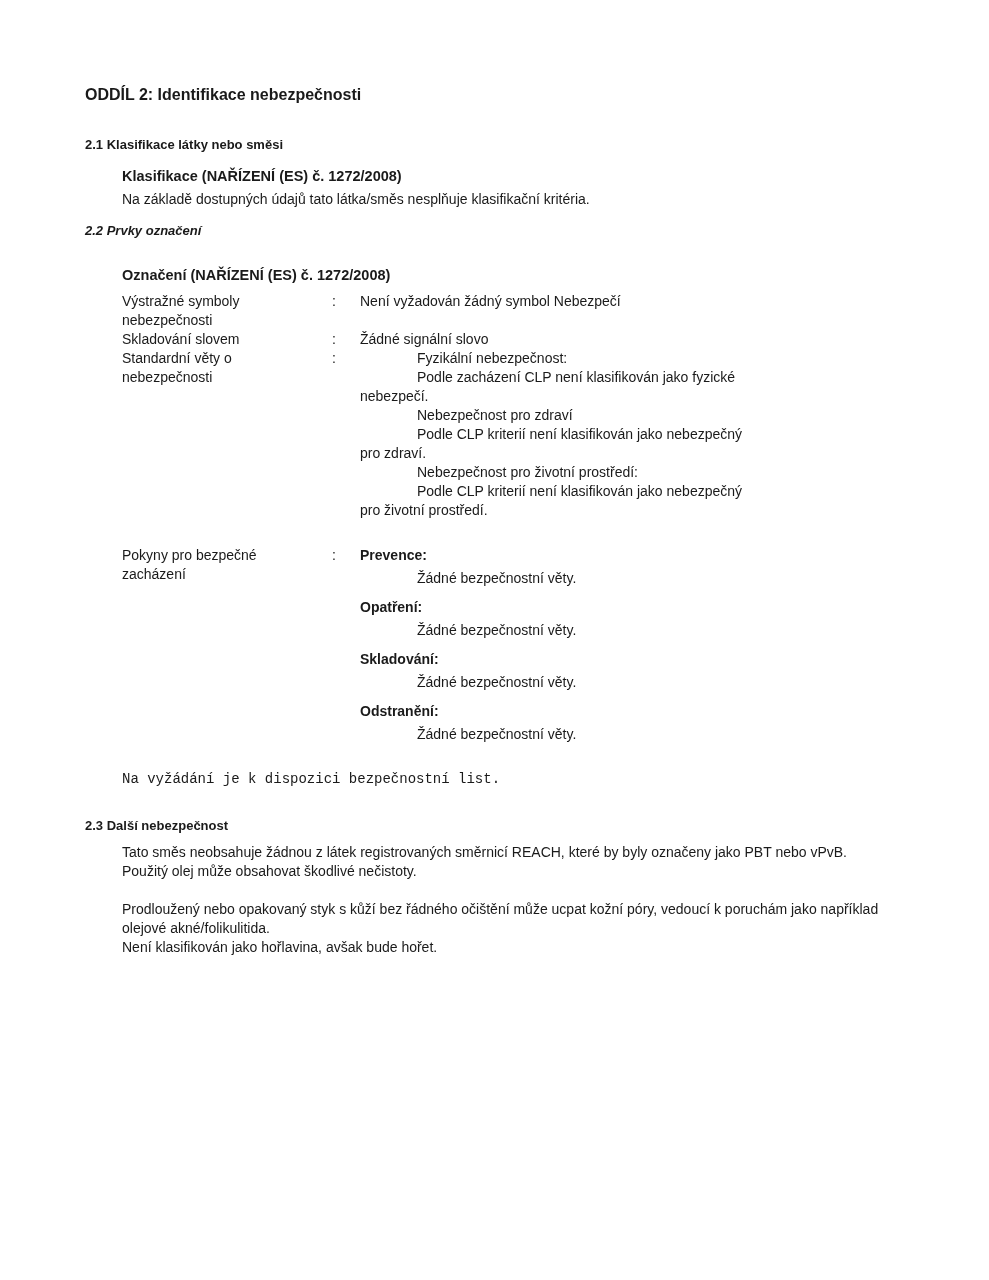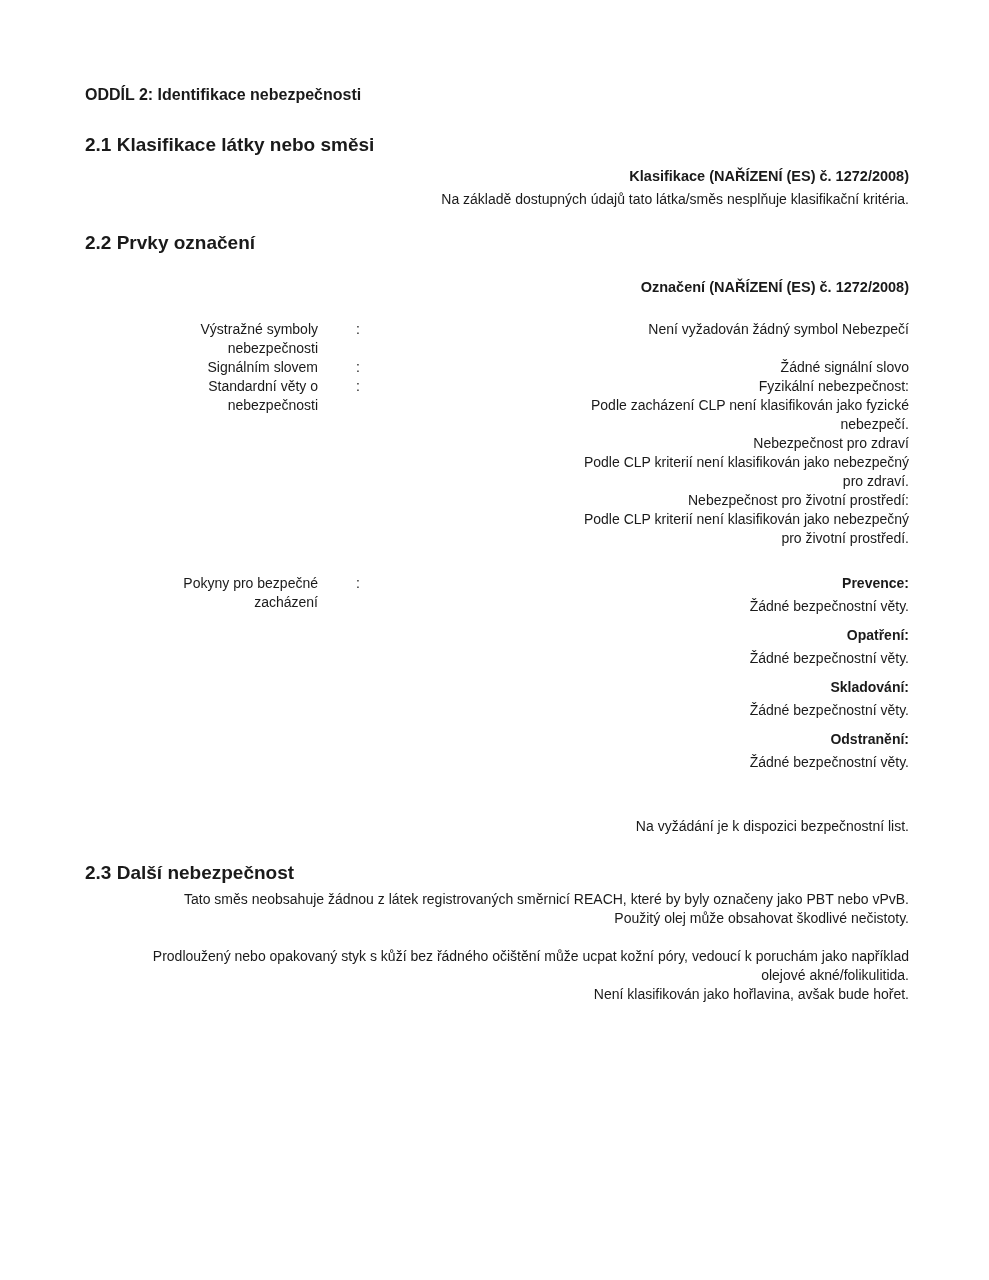--- a/index.html
+++ b/index.html
@@ -21,59 +21,58 @@
     overflow: hidden;
   }
   h1, h2, h3, p, div { margin: 0; }
 
   .section-title {
     font-size: 16px;
     font-weight: 700;
     line-height: 20px;
   }
   .heading2 {
-    font-size: 19px;
+    font-size: 13px;
     font-weight: 700;
     line-height: 19px;
   }
   .sub {
     margin-left: 37px; 
-    text-align: right;
   }
   .heading3 {
     font-size: 14.5px;
     font-weight: 700;
     line-height: 19px;
   }
 
   .h21 { margin-top: 30px; }
   .h-klas { margin-top: 13px; }
   .p-klas { margin-top: 4px; }
-  .h22 { margin-top: 24px; }
+  .h22 { margin-top: 12px; font-style: italic; }
   .h-ozn { margin-top: 26px; }
 
-  .kv-table { margin-top: 23px; }
+  .kv-table { margin-top: 7px; }
   .kv-row {
     display: grid;
     grid-template-columns: 196px 42px 1fr;
     align-items: start;
   }
   .kv-label { width: 196px; }
   .kv-colon { padding-left: 14px; }
   .kv-value { }
   .indent { padding-left: 57px; }
   .row-gap { margin-top: 26px; }
 
   .p-group { margin-bottom: 10px; }
   .p-title {
     font-weight: 700;
     margin-bottom: 4px;
   }
 
-  .sds-note { margin-top: 35px; }
+  .sds-note { margin-top: 16px; font-family: Liberation Mono, monospace; }
 
   .h23 { margin-top: 27px; }
   .para { margin-top: 8px; max-width: 800px; }
   .para-gap { margin-top: 19px; }
 </style>
 </head>
 <body>
 
 <div class="page">
 
@@ -91,21 +90,21 @@
 
     <div class="kv-table">
 
       <div class="kv-row">
         <div class="kv-label">Výstražné symboly nebezpečnosti</div>
         <div class="kv-colon">:</div>
         <div class="kv-value">Není vyžadován žádný symbol Nebezpečí</div>
       </div>
 
       <div class="kv-row">
-        <div class="kv-label">Signálním slovem</div>
+        <div class="kv-label">Skladování slovem</div>
         <div class="kv-colon">:</div>
         <div class="kv-value">Žádné signální slovo</div>
       </div>
 
       <div class="kv-row">
         <div class="kv-label">Standardní věty o nebezpečnosti</div>
         <div class="kv-colon">:</div>
         <div class="kv-value">
           <div class="indent">Fyzikální nebezpečnost:</div>
           <div class="indent">Podle zacházení CLP není klasifikován jako fyzické</div>

